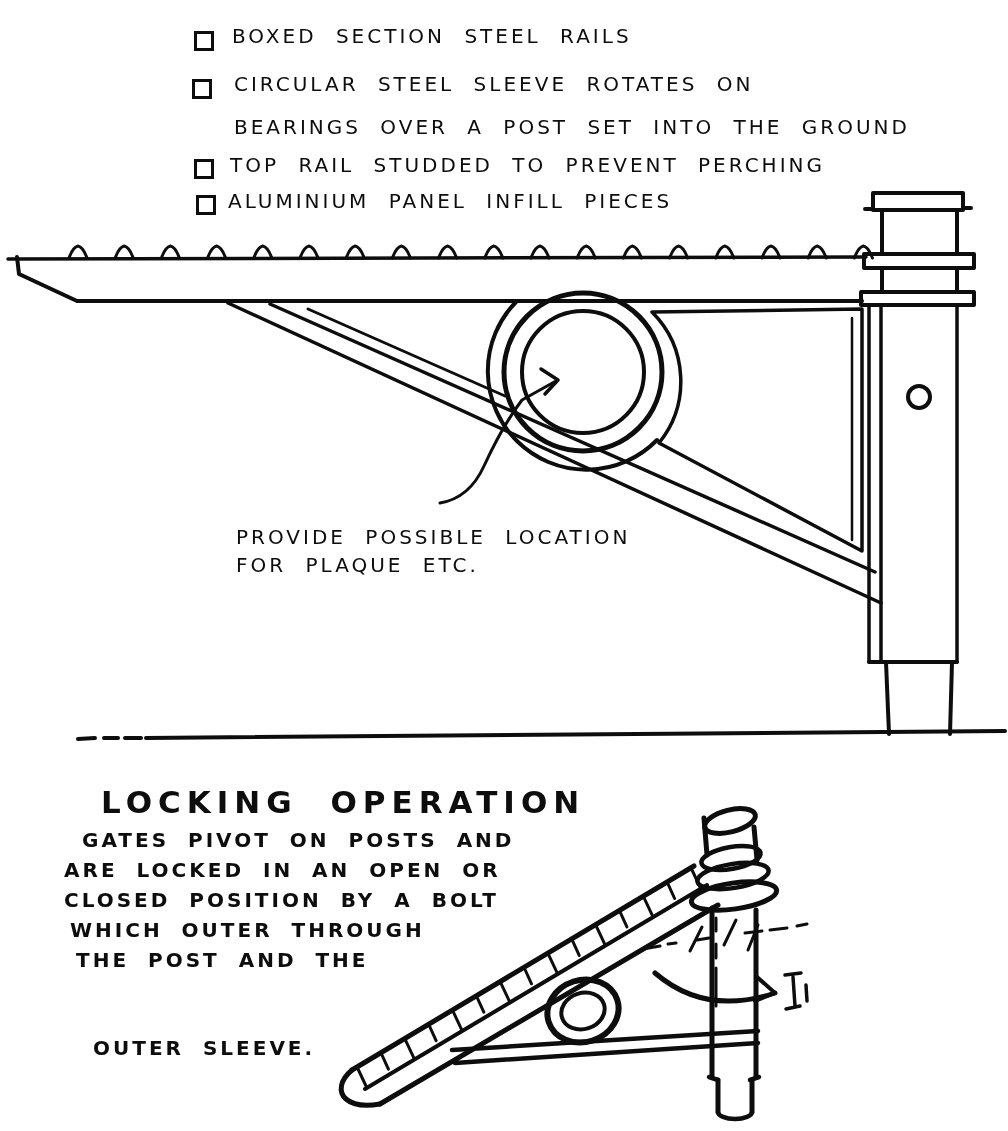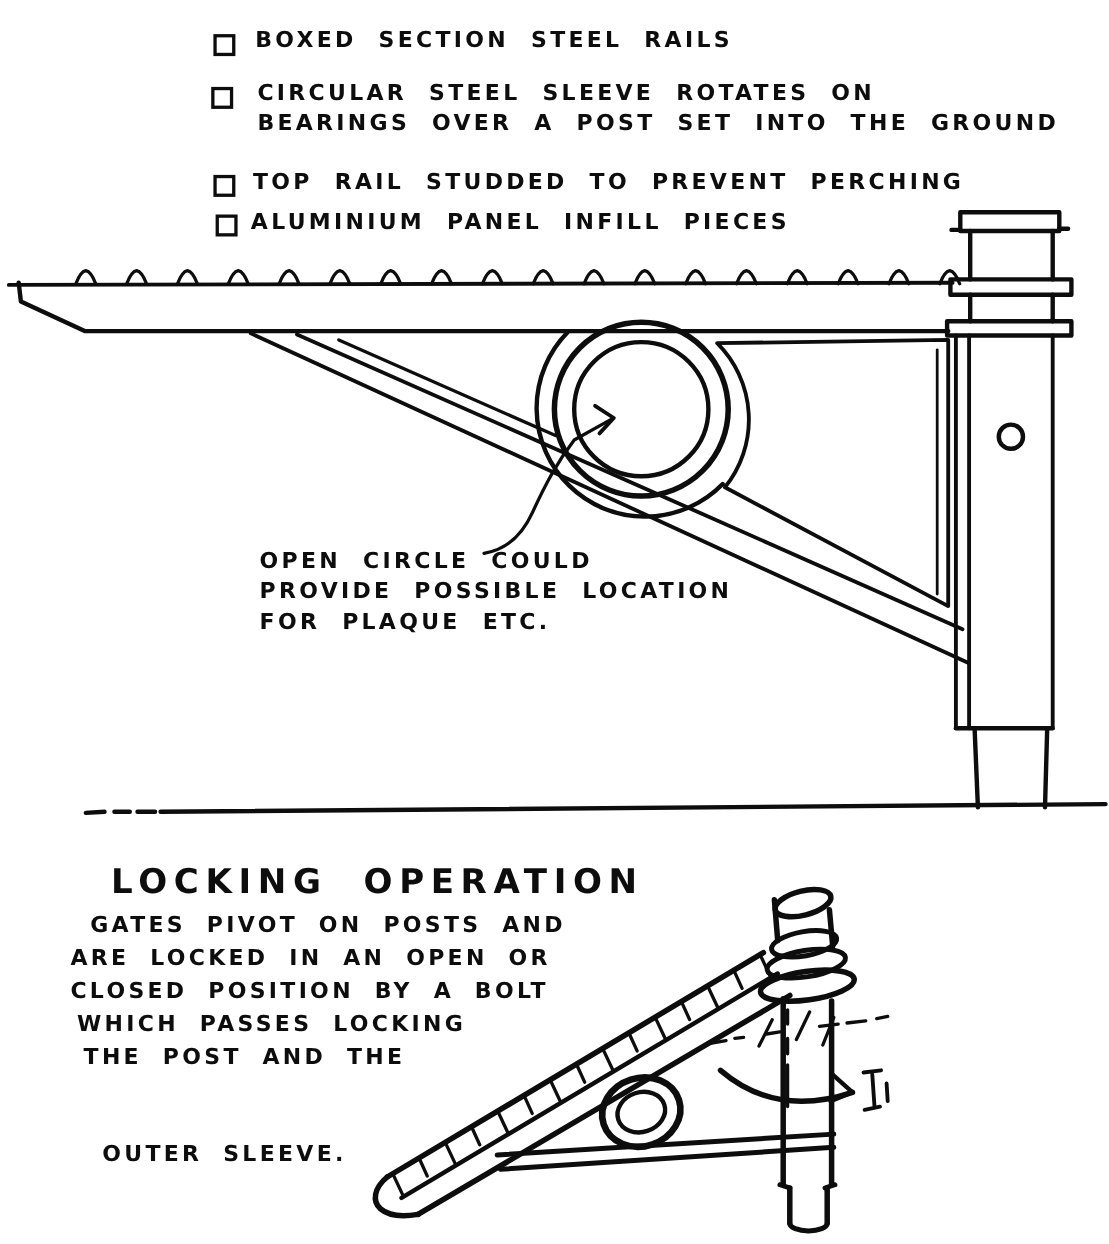--- a/index.html
+++ b/index.html
@@ -7,21 +7,21 @@
     position:relative;
     width:1008px;height:1131px;
     background:#ffffff;
     overflow:hidden;
     font-family:"DejaVu Sans","Liberation Sans",sans-serif;
   }
   svg{position:absolute;left:0;top:0;}
   .txt{
     position:absolute;
     color:#0d0d0d;
-    font-weight:700;
+    font-weight:400;
     font-size:20px;
     letter-spacing:3px;
     word-spacing:10px;
     white-space:nowrap;
   }
   .chk{
     position:absolute;
     width:14px;height:14px;
     border:3px solid #0d0d0d;
     background:#fff;
@@ -125,29 +125,28 @@
     </g>
   </svg>
 
   <span class="chk" style="left:194px;top:31px"></span>
   <span class="chk" style="left:192px;top:79px"></span>
   <span class="chk" style="left:194px;top:159px"></span>
   <span class="chk" style="left:196px;top:195px"></span>
 
   <div class="txt" style="left:232px;top:24px">BOXED SECTION STEEL RAILS</div>
   <div class="txt" style="left:234px;top:72px">CIRCULAR STEEL SLEEVE ROTATES ON</div>
-  <div class="txt" style="left:234px;top:99px">BEARINGS OVER A POST SET INTO THE GROUND</div>
+  <div class="txt" style="left:234px;top:115px">BEARINGS OVER A POST SET INTO THE GROUND</div>
   <div class="txt" style="left:230px;top:153px">TOP RAIL STUDDED TO PREVENT PERCHING</div>
   <div class="txt" style="left:228px;top:189px">ALUMINIUM PANEL INFILL PIECES</div>
 
-  <div class="txt note-line" style="left:236px;top:497px">OPEN CIRCLE COULD</div>
   <div class="txt note-line" style="left:236px;top:525px">PROVIDE POSSIBLE LOCATION</div>
   <div class="txt note-line" style="left:236px;top:553px">FOR PLAQUE ETC.</div>
 
   <div class="heading" style="left:101px;top:784px">LOCKING OPERATION</div>
   <div class="para-line" style="left:82px;top:828px">GATES PIVOT ON POSTS AND</div>
   <div class="para-line" style="left:64px;top:858px">ARE LOCKED IN AN OPEN OR</div>
   <div class="para-line" style="left:64px;top:888px">CLOSED POSITION BY A BOLT</div>
-  <div class="para-line" style="left:70px;top:918px">WHICH PASSES LOCKING</div>
+  <div class="para-line" style="left:70px;top:918px">WHICH OUTER THROUGH</div>
   <div class="para-line" style="left:76px;top:948px">THE POST AND THE</div>
   <div class="para-line" style="left:93px;top:1036px">OUTER SLEEVE.</div>
 
 </div>
 
 </body></html>

